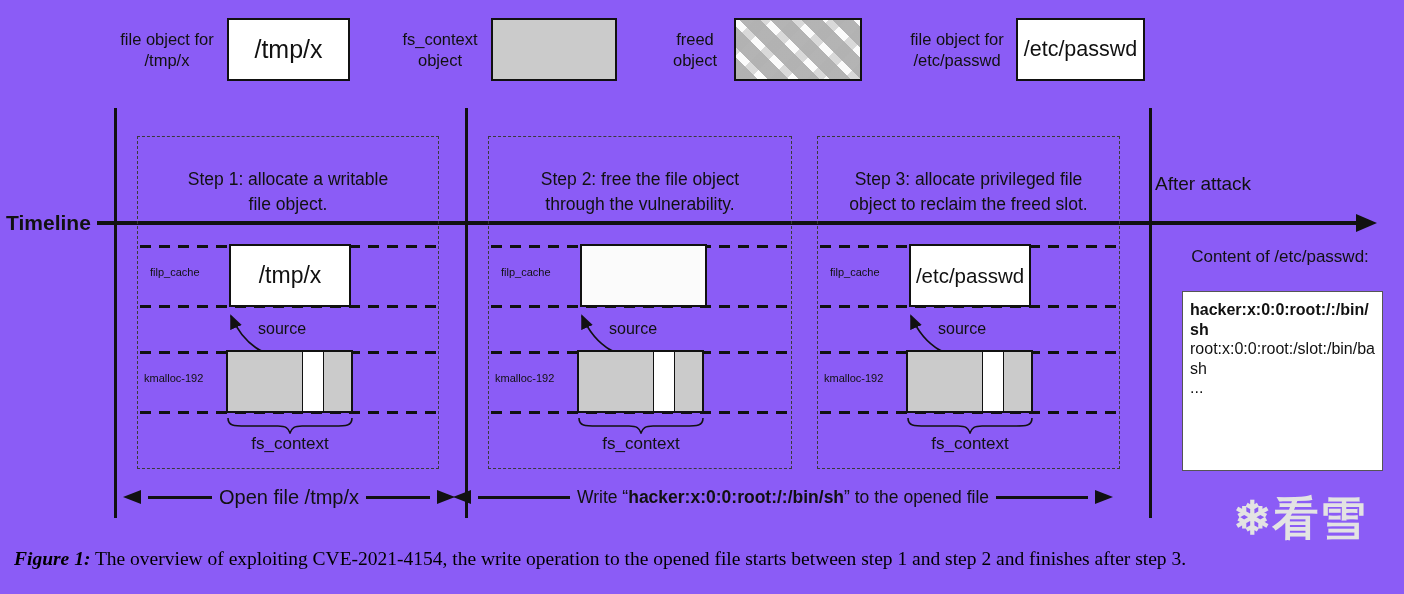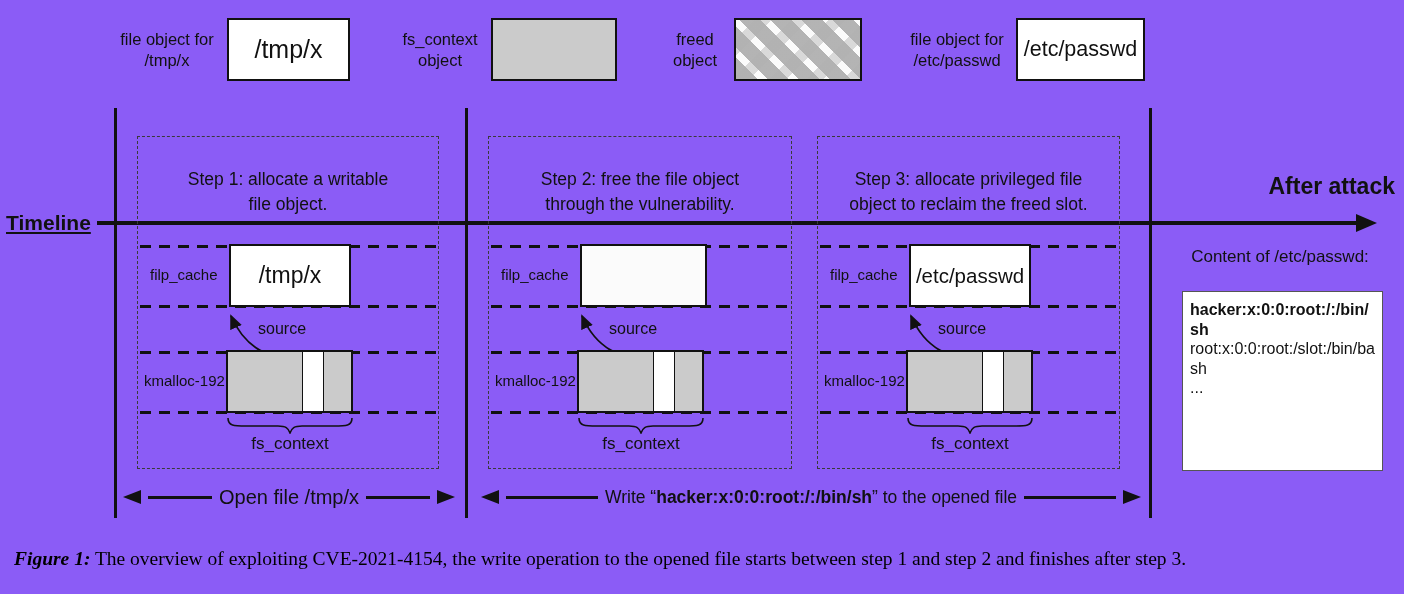--- a/index.html
+++ b/index.html
@@ -18,39 +18,39 @@
   }
   .legend-box.small-text { font-size:21.5px; }
   .gray-fill { background:#cbcbcb; }
   .hatched {
     background-color:#fbfbfb;
     background-image:
       repeating-linear-gradient(45deg, rgba(176,176,176,0.95) 0 15px, rgba(255,255,255,0) 15px 22px),
       repeating-linear-gradient(-45deg, rgba(176,176,176,0.45) 0 12px, rgba(255,255,255,0) 12px 26px);
   }
   
-  .timeline-label { position:absolute; left:6px; top:211px; font-weight:bold; font-size:21px;text-decoration:underline; }
+  .timeline-label { position:absolute; left:6px; top:211px; font-weight:bold; font-size:21px; }
   .timeline-line  { position:absolute; left:97px; top:221px; width:1261px; height:3.5px; background:#111; }
   .timeline-head  {
     position:absolute; left:1356px; top:214px; width:0; height:0;
     border-left:21px solid #111; border-top:9px solid transparent; border-bottom:9px solid transparent;
   }
   .vline { position:absolute; top:108px; height:410px; width:2.5px; background:#111; }
   
   .step { position:absolute; top:136px; height:331px; border:1.5px dashed #3a3a3a; background:transparent; }
   .step-title {
     position:absolute; top:12px; left:0; right:0; text-align:center;
     font-size:17.5px; line-height:25px; white-space:pre-line;margin-top:18px;
   }
   .rowline {
     position:absolute; left:2px; right:2px; height:3px;
     background:repeating-linear-gradient(90deg, #111 0 11px, transparent 11px 19px);
   }
   .rl-a { top:108px; } .rl-b { top:168px; } .rl-c { top:214px; } .rl-d { top:274px; }
-  .row-label { position:absolute; font-size:15px; }
+  .row-label { position:absolute; font-size:11px; }
   .cache-label { left:12px; top:129px; }
   .slab-label  { left:6px;  top:235px; }
   .obj-box {
     position:absolute; left:91px; top:107px; width:118px; height:59px;
     border:2.5px solid #111; background:#fff;
     display:flex; align-items:center; justify-content:center; font-size:23px; z-index:2;
   }
   .obj-box.hatched { background-color:#fbfbfb; }
   .slab-box {
     position:absolute; left:88px; top:213px; width:123px; height:59px;
@@ -66,21 +66,21 @@
   
   .span-arrow {
     position:absolute; top:486px; height:22px; display:flex; align-items:center;
     gap:7px; font-size:20px; white-space:nowrap;
   }
   .span-line { flex:1; height:3px; background:#111; }
   .ah-l { width:0; height:0; border-right:18px solid #111; border-top:7.5px solid transparent; border-bottom:7.5px solid transparent; }
   .ah-r { width:0; height:0; border-left:18px solid #111; border-top:7.5px solid transparent; border-bottom:7.5px solid transparent; }
   .write-arrow { font-size:17.5px; }
   
-  .after-title { position:absolute; left:1155px; top:173px; width:240px; text-align:right; font-weight:bold; font-size:23px; }
+  .after-title { position:absolute; left:1155px; top:173px; width:240px; text-align:left; font-weight:normal; font-size:19px; }
   .content-heading { position:absolute; left:1168px; top:247px; width:224px; text-align:center; font-size:17px; }
   .passwd-box {
     position:absolute; left:1182px; top:291px; width:186px; height:164px;
     border:1.5px solid #555; background:#fff; padding:8px 6px 6px 7px;
     font-size:16px; line-height:19.5px; word-break:break-all; z-index:2;
   }
   .passwd-line.bold { font-weight:bold; }
   
   .caption {
     position:absolute; left:14px; top:548px; width:1386px; z-index:3;
@@ -212,33 +212,34 @@
   </div>
 
   <div class="span-arrow" style="left:123px; width:332px;">
     <div class="ah-l"></div>
     <div class="span-line"></div>
     <span>Open file /tmp/x</span>
     <div class="span-line"></div>
     <div class="ah-r"></div>
   </div>
 
-  <div class="span-arrow write-arrow" style="left:481px; width:660px;">
+  <div class="span-arrow write-arrow" style="left:453px; width:660px;">
     <div class="ah-l"></div>
     <div class="span-line"></div>
     <span><span>Write “</span><b>hacker:x:0:0:root:/:/bin/sh</b><span>” to the opened file</span></span>
     <div class="span-line"></div>
     <div class="ah-r"></div>
   </div>
 
   <div class="after-title">After attack</div>
   <div class="content-heading">Content of /etc/passwd:</div>
   <div class="passwd-box">
     <div class="passwd-line bold">hacker:x:0:0:root:/:/bin/sh</div>
     <div class="passwd-line">root:x:0:0:root:/slot:/bin/bash</div>
     <div class="passwd-line">...</div>
   </div>
 
+  <div class="watermark">❄看雪</div>
   <div class="caption">
     <span class="cap-label">Figure 1:</span><span> The overview of exploiting CVE-2021-4154, the write operation to the opened file starts between step 1 and step 2 and finishes after step 3.</span>
   </div>
 
 </div>
 
 </body></html>

